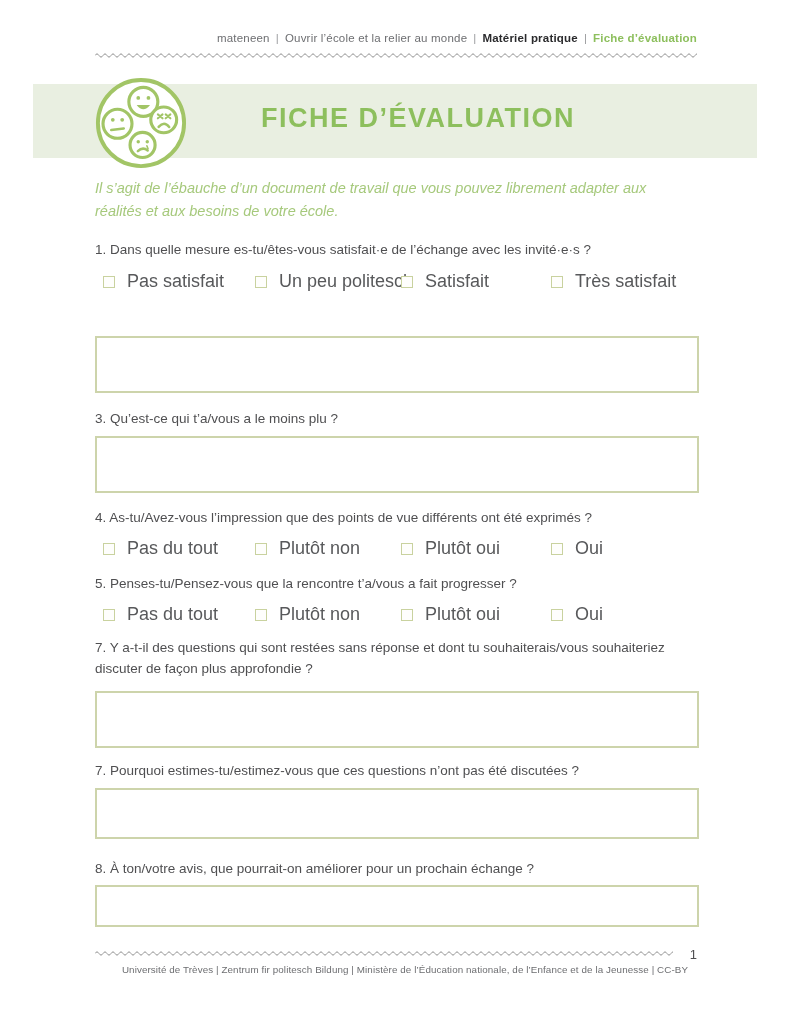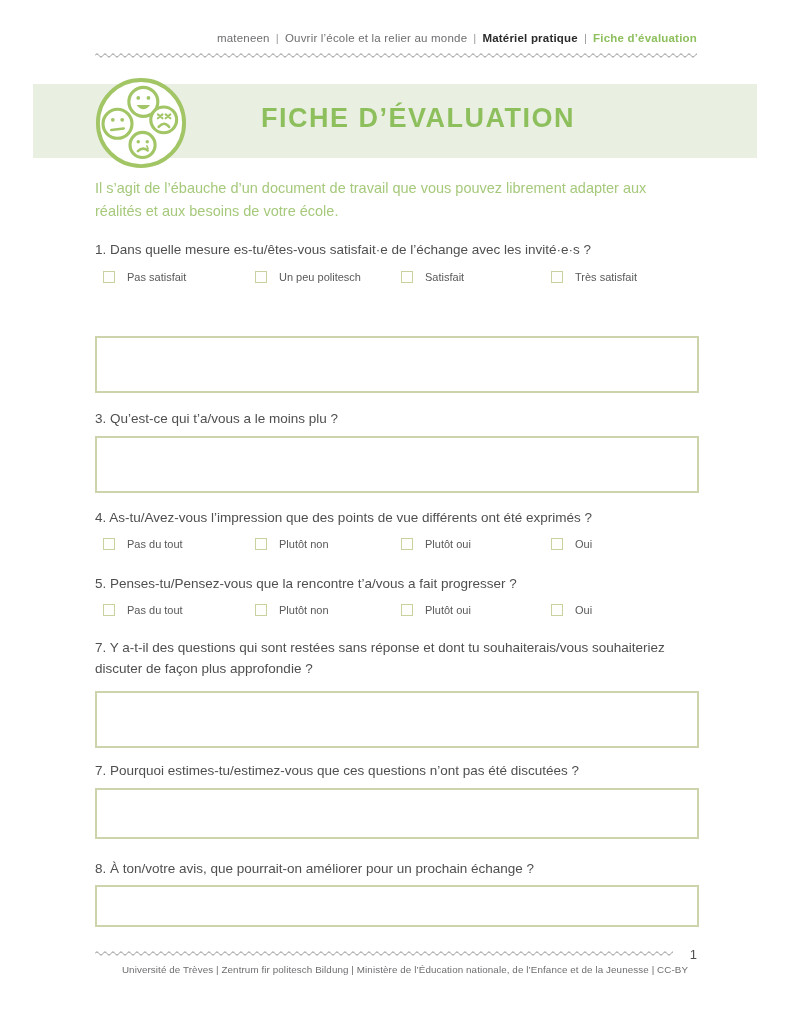--- a/index.html
+++ b/index.html
@@ -59,20 +59,21 @@
     white-space: nowrap;
   }
 
   
   .intro {
     position: absolute;
     left: 95px;
     top: 177px;
     width: 590px;
     font-size: 14.5px;
+    font-style: italic;
     line-height: 1.62;
     color: #a6c97c;
   }
 
   
   .q-label {
     position: absolute;
     left: 95px;
     width: 620px;
     font-size: 13.5px;
@@ -84,21 +85,21 @@
     left: 95px;
     width: 610px;
     display: grid;
     grid-template-columns: 152px 146px 150px auto;
     padding-left: 8px;
   }
   .opt {
     display: flex;
     align-items: center;
     gap: 12px;
-    font-size: 11px;
+    font-size: 18px;
     color: #58595b;
     white-space: nowrap;
   }
   .checkbox {
     width: 12px;
     height: 12px;
     border: 1.5px solid #c9d29f;
     background: #fefefc;
     flex: 0 0 auto;
     cursor: pointer;

